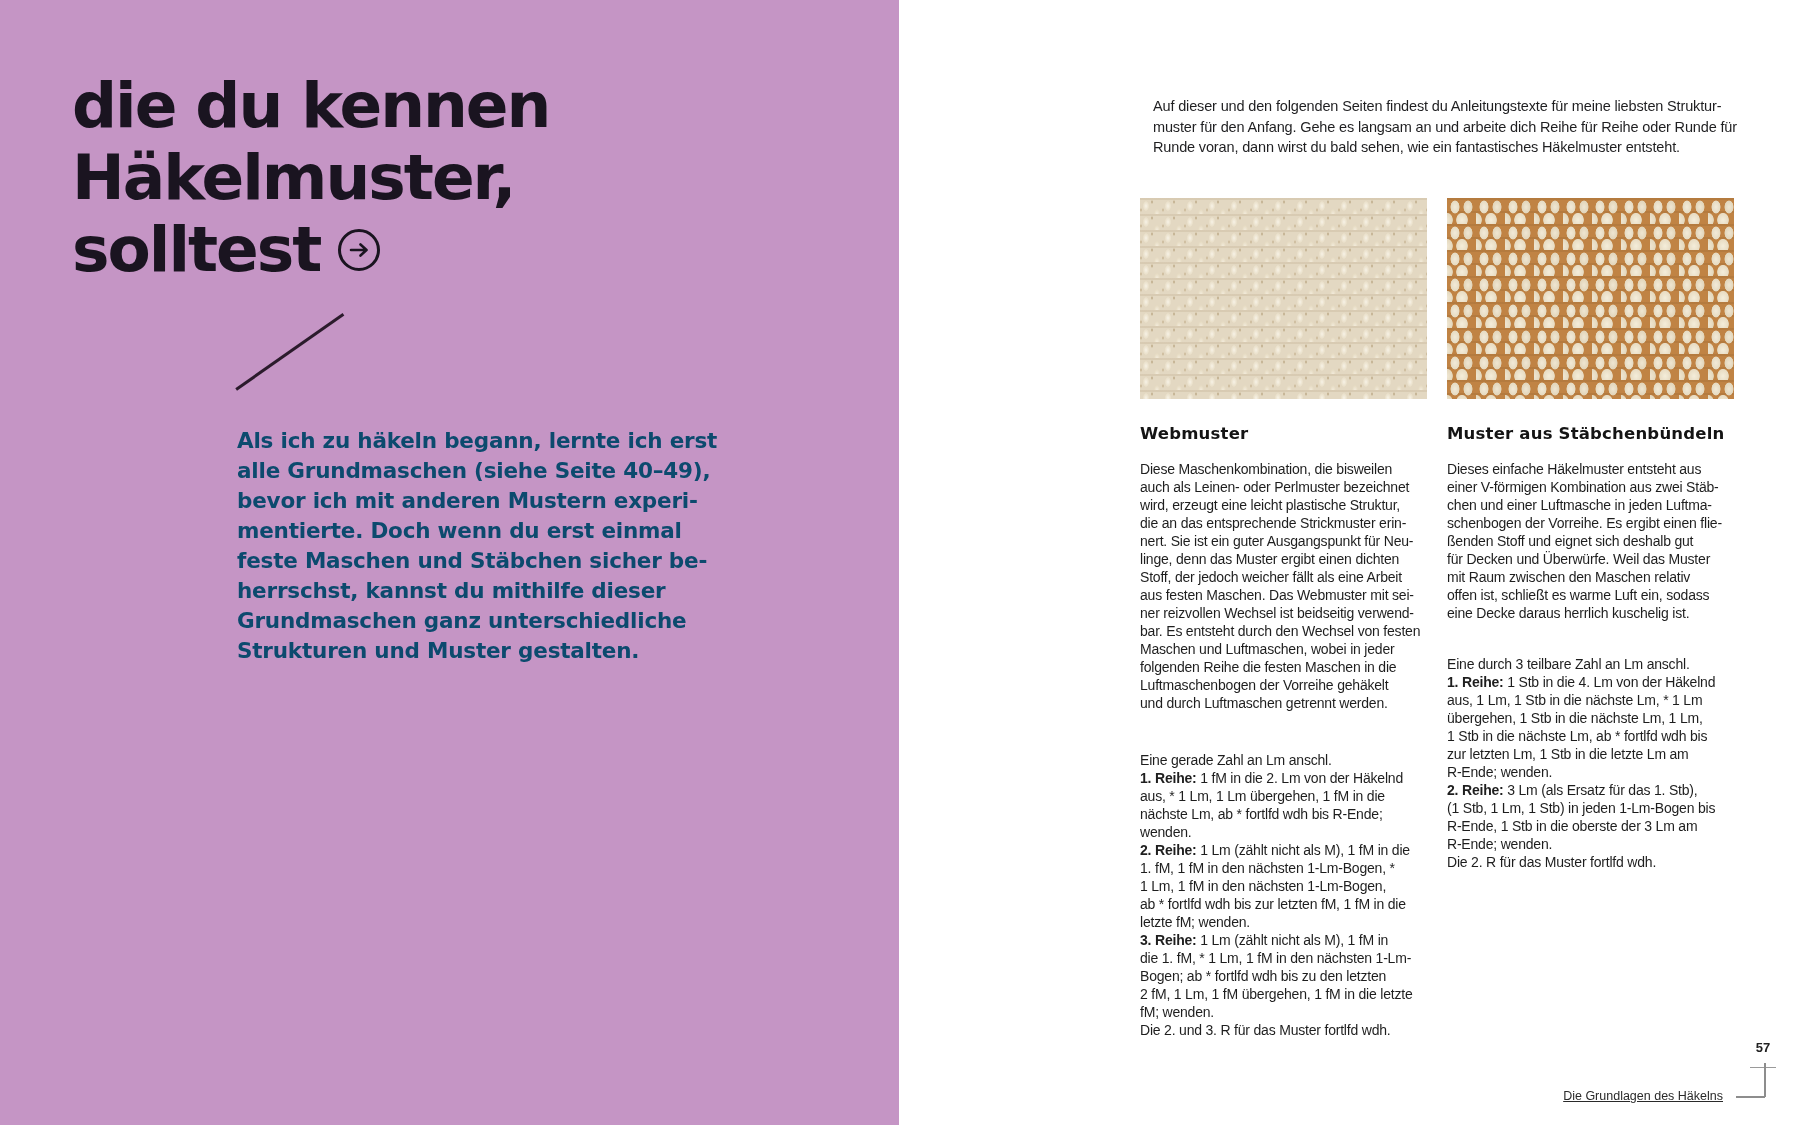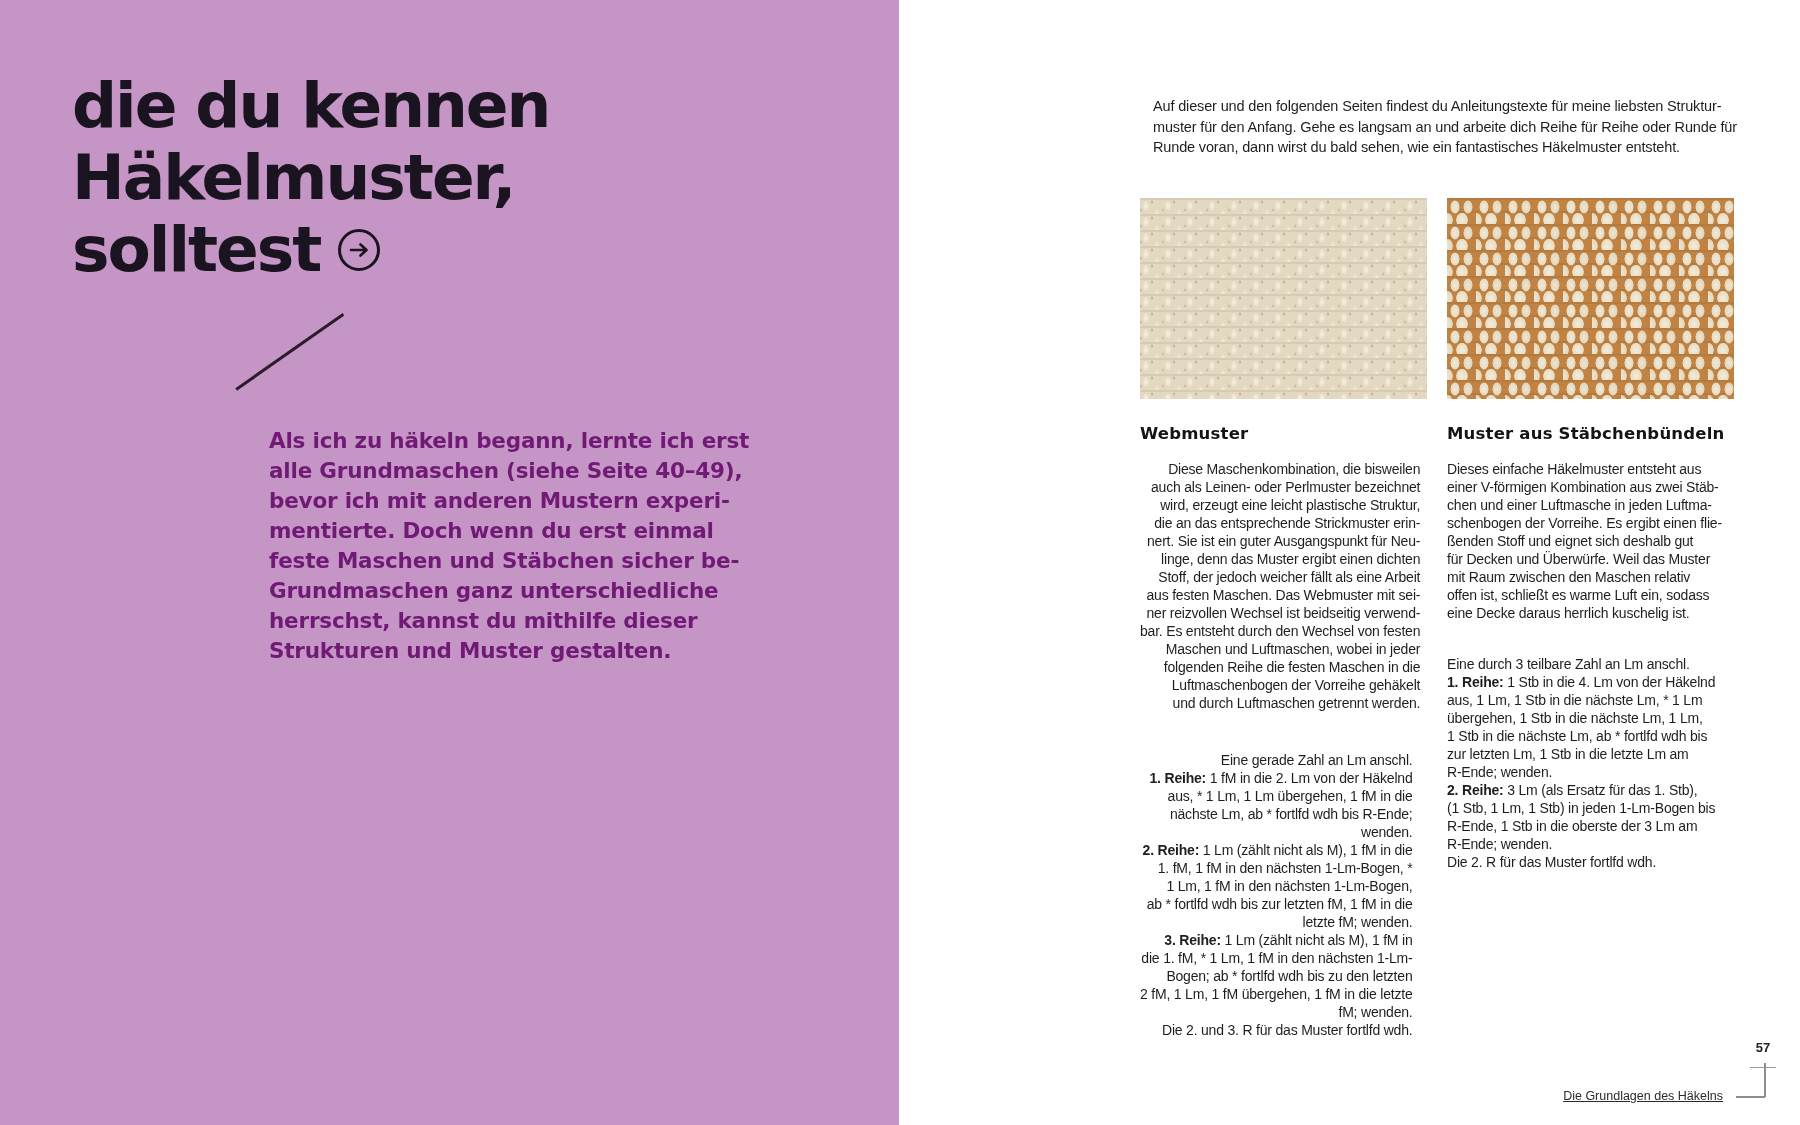--- a/index.html
+++ b/index.html
@@ -26,21 +26,21 @@
   }
   .arrow-circle svg{display:block;}
   .diag-line{
     position:absolute;left:236px;top:388px;width:131px;height:2.5px;
     background:#2b1b2c;transform:rotate(-35deg);transform-origin:0 50%;
   }
   .left-intro{
     position:absolute;left:237px;top:426px;
     font-family:"DejaVu Sans","Liberation Sans",sans-serif;
     font-weight:600;font-size:21.5px;line-height:30px;letter-spacing:-0.2px;
-    color:#701a75;white-space:nowrap;margin-left:32px;
+    color:#0c4a6e;white-space:nowrap;
   }
   
   .page-right{
     position:absolute;left:899px;top:0;width:901px;height:1125px;background:#ffffff;
   }
   .right-intro{
     position:absolute;left:1140px;top:96px;
     font-size:14.5px;line-height:20.5px;letter-spacing:-0.15px;
     color:#1f1f21;white-space:nowrap;margin-left:13px;
   }
@@ -68,21 +68,21 @@
       radial-gradient(ellipse 9px 11px at 0px 22px, #f0e7d3 0%, #e4d8bd 60%, rgba(0,0,0,0) 68%),
       repeating-linear-gradient(180deg, rgba(120,80,35,0.16) 0 2px, rgba(0,0,0,0) 2px 13px);
     background-size:29px 26px,29px 26px,29px 26px,29px 26px,100% 100%;
   }
   .col-heading{
     position:absolute;top:424px;
     font-family:"DejaVu Sans","Liberation Sans",sans-serif;
     font-weight:bold;font-size:16.5px;letter-spacing:0.2px;color:#141414;
     white-space:nowrap;
   }
-  .col1{left:1140px;text-align:right;} .col2{left:1447px;}
+  .col1{left:1140px;} .col2{left:1447px;}
   .body-text,.instr-text{
     position:absolute;
     font-size:14px;line-height:18px;letter-spacing:-0.2px;
     color:#1e1e1e;white-space:nowrap;
   }
   .body-text{top:460px;}
   .instr-col1{top:751px;}
   .instr-col2{top:655px;}
   .tline{white-space:nowrap;}
   
@@ -122,22 +122,22 @@
     </div>
 
     <div class="diag-line"></div>
 
     <div class="left-intro">
         <div class="tline">Als ich zu häkeln begann, lernte ich erst</div>
         <div class="tline">alle Grundmaschen (siehe Seite 40–49),</div>
         <div class="tline">bevor ich mit anderen Mustern experi-</div>
         <div class="tline">mentierte. Doch wenn du erst einmal</div>
         <div class="tline">feste Maschen und Stäbchen sicher be-</div>
+        <div class="tline">herrschst, kannst du mithilfe dieser</div>
         <div class="tline">Grundmaschen ganz unterschiedliche</div>
-        <div class="tline">herrschst, kannst du mithilfe dieser</div>
         <div class="tline">Strukturen und Muster gestalten.</div>
       </div>
   </div>
 
   <div class="page-right"></div>
 
   <div class="right-intro">
       <div class="tline">Auf dieser und den folgenden Seiten findest du Anleitungstexte für meine liebsten Struktur-</div>
       <div class="tline">muster für den Anfang. Gehe es langsam an und arbeite dich Reihe für Reihe oder Runde für</div>
       <div class="tline">Runde voran, dann wirst du bald sehen, wie ein fantastisches Häkelmuster entsteht.</div>

